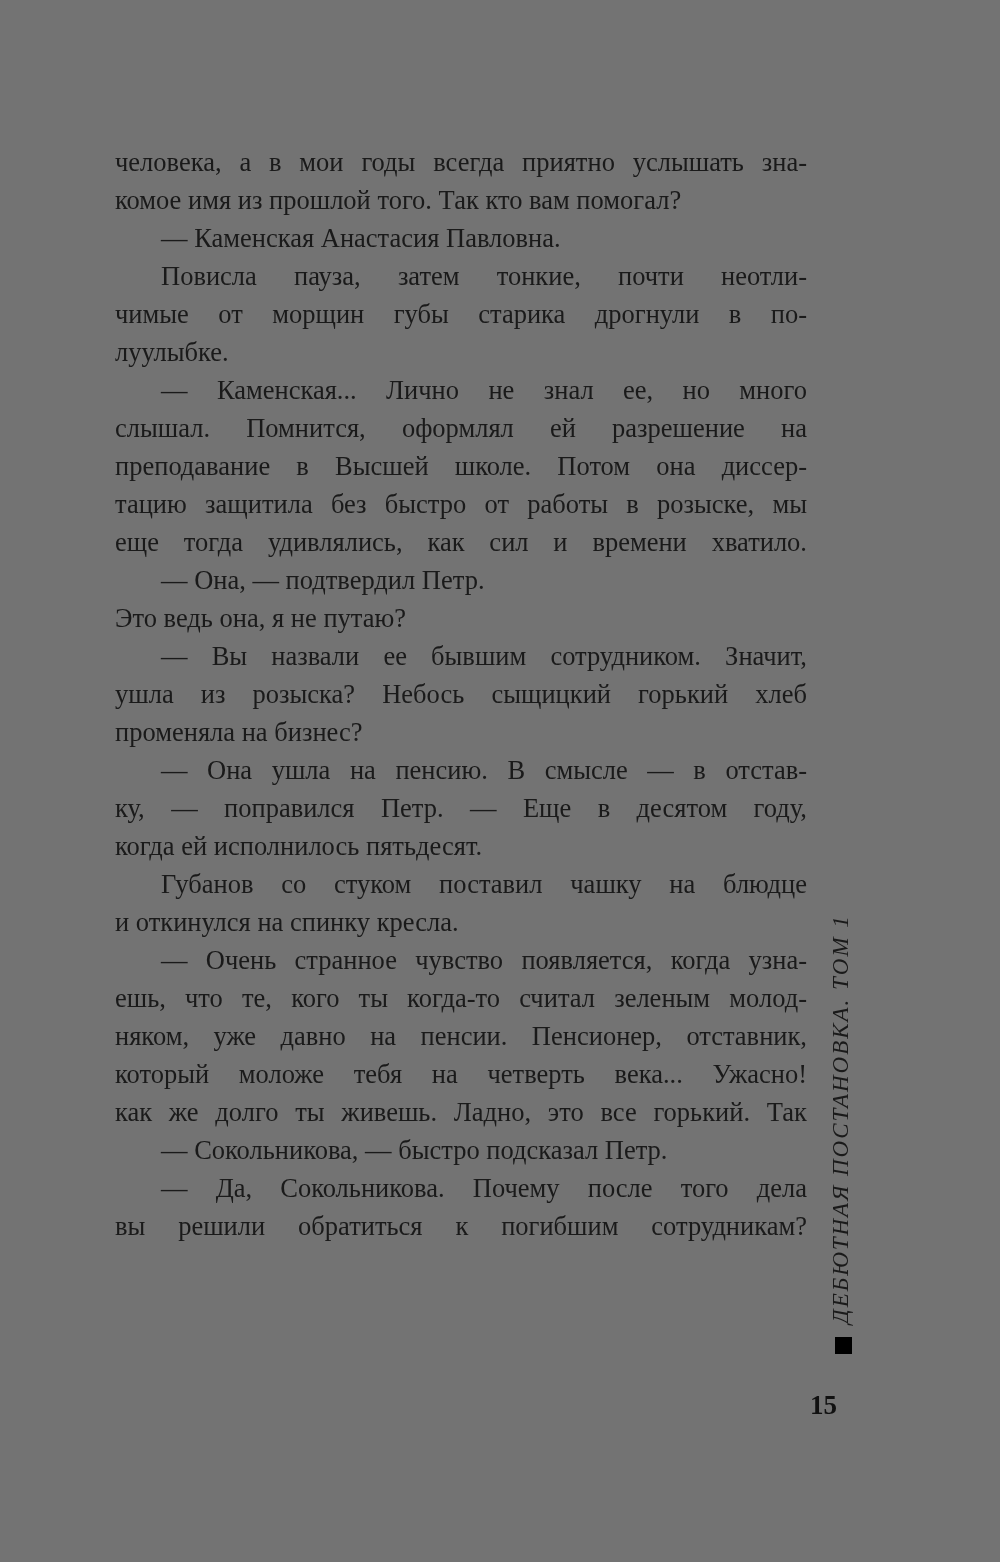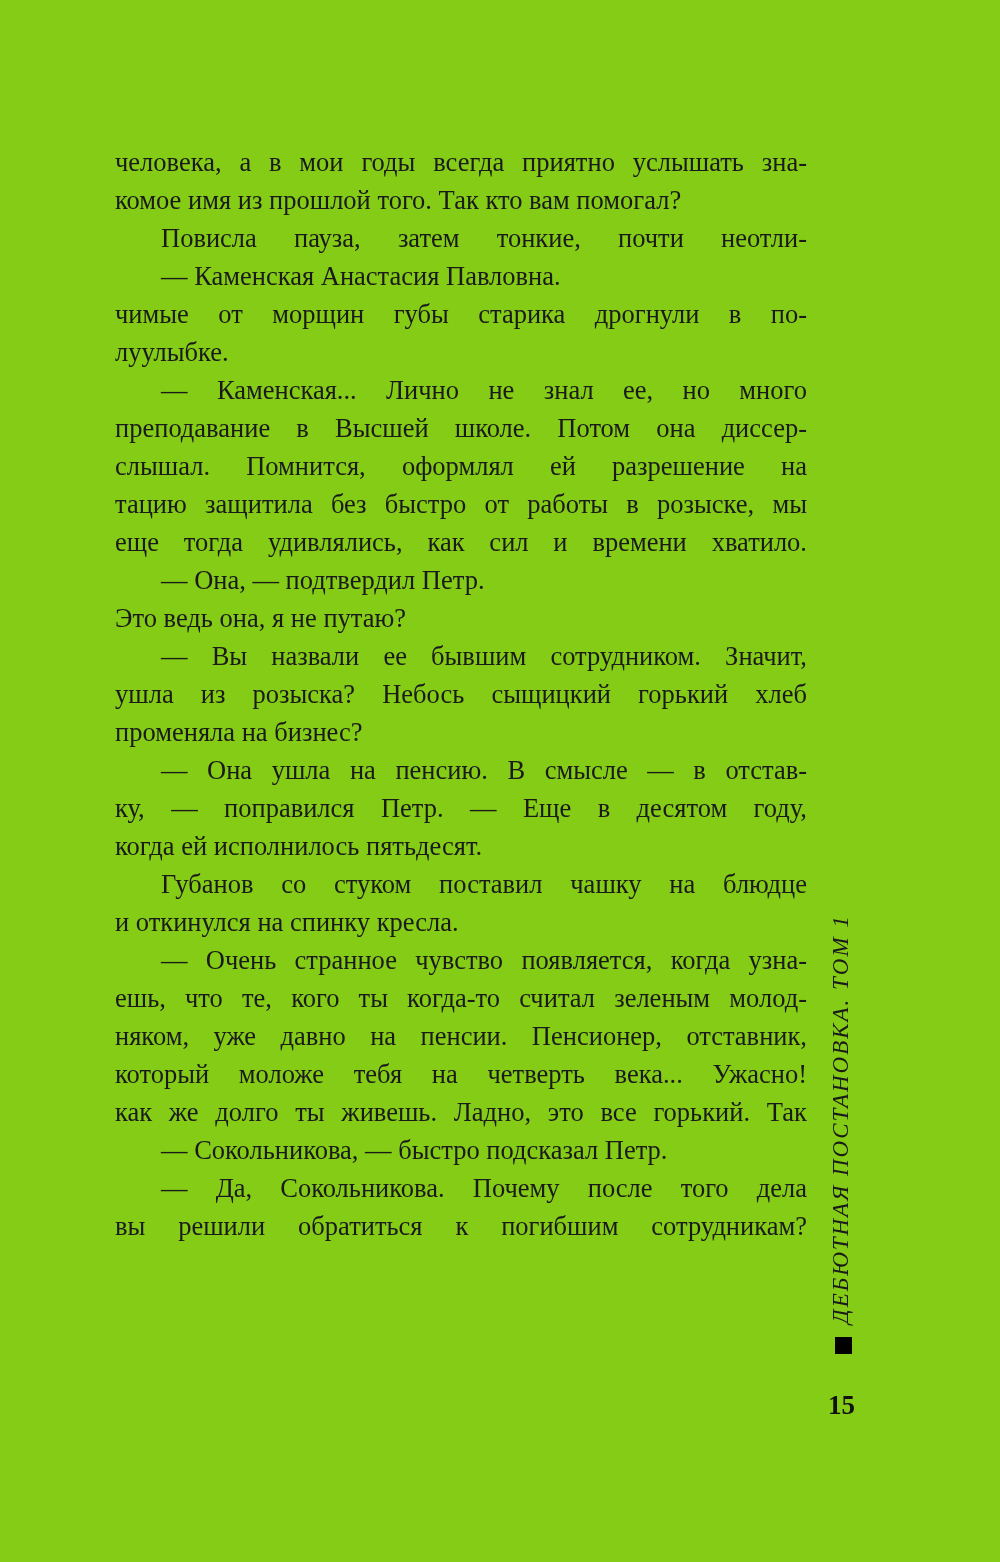--- a/index.html
+++ b/index.html
@@ -4,21 +4,21 @@
 <style>
   html, body {
     margin: 0;
     padding: 0;
     background: #ffffff;
   }
   .page {
     position: relative;
     width: 1000px;
     height: 1562px;
-    background: #84cc16;
+    background: #737373;
     font-family: "Liberation Serif", serif;
     color: #1a1a1a;
     overflow: hidden;
   }
   .text-block {
     position: absolute;
     left: 115px;
     top: 143px;
     width: 692px;
     font-size: 26.5px;
@@ -51,42 +51,42 @@
   .square-marker {
     position: absolute;
     left: 835px;
     top: 1337px;
     width: 17px;
     height: 17px;
     background: #000000;
   }
   .page-number {
     position: absolute;
-    left: 828px;
+    left: 810px;
     top: 1390px;
     font-weight: bold;
     font-size: 27px;
     color: #111111;
   }
 </style>
 </head>
 <body>
 
 <div class="page">
 
   <div class="text-block">
       <div class="line">человека, а в мои годы всегда приятно услышать зна-</div>
       <div class="line last">комое имя из прошлой того. Так кто вам помогал?</div>
+      <div class="line last indented">—  Каменская Анастасия Павловна.</div>
       <div class="line indented">Повисла пауза, затем тонкие, почти неотли-</div>
-      <div class="line last indented">—  Каменская Анастасия Павловна.</div>
       <div class="line">чимые от морщин губы старика дрогнули в по-</div>
       <div class="line last">луулыбке.</div>
       <div class="line indented">—  Каменская... Лично не знал ее, но много</div>
+      <div class="line">слышал. Помнится, оформлял ей разрешение на</div>
       <div class="line">преподавание в Высшей школе. Потом она диссер-</div>
-      <div class="line">слышал. Помнится, оформлял ей разрешение на</div>
       <div class="line">тацию защитила без быстро от работы в розыске, мы</div>
       <div class="line">еще тогда удивлялись, как сил и времени хватило.</div>
       <div class="line last indented">—  Она, — подтвердил Петр.</div>
       <div class="line last">Это ведь она, я не путаю?</div>
       <div class="line indented">—  Вы назвали ее бывшим сотрудником. Значит,</div>
       <div class="line">ушла из розыска? Небось сыщицкий горький хлеб</div>
       <div class="line last">променяла на бизнес?</div>
       <div class="line indented">—  Она ушла на пенсию. В смысле — в отстав-</div>
       <div class="line">ку, — поправился Петр. — Еще в десятом году,</div>
       <div class="line last">когда ей исполнилось пятьдесят.</div>

